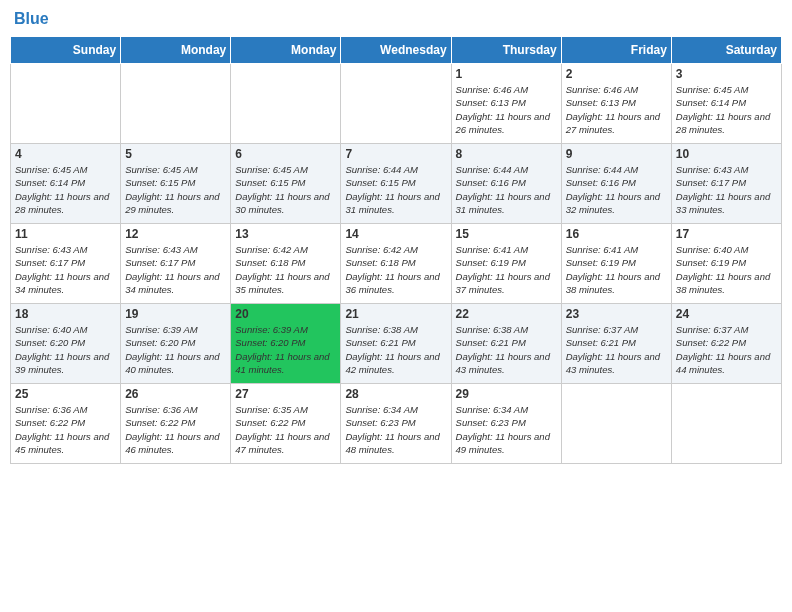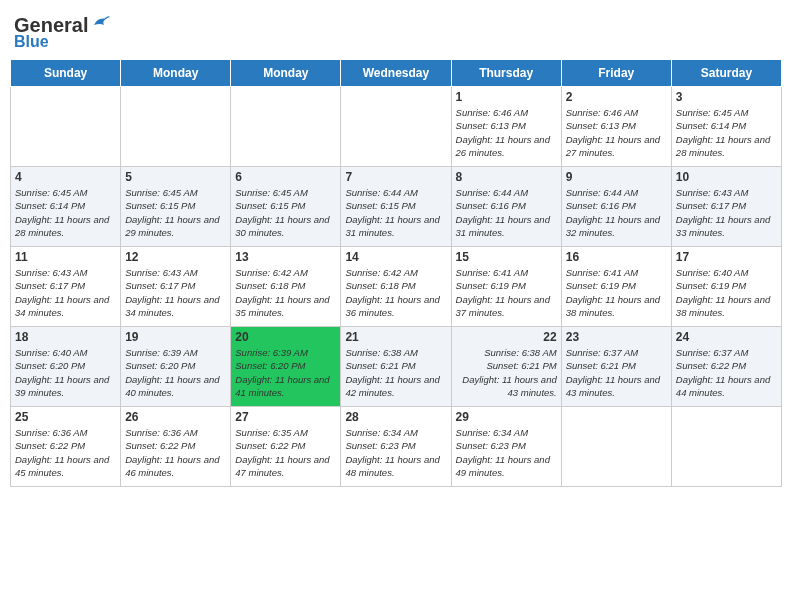--- a/index.html
+++ b/index.html
@@ -41,21 +41,21 @@
       width: 100%;
       border-collapse: collapse;
       table-layout: fixed;
     }
     .calendar-table th {
       background-color: #2a7abf;
       color: #fff;
       font-size: 12px;
       font-weight: bold;
       padding: 6px 4px;
-      text-align: center;
+      text-align: right;
       border: 1px solid #fff;
     }
     .calendar-table td {
       border: 1px solid #ccc;
       vertical-align: top;
       padding: 3px 4px;
       font-size: 10px;
       color: #333;
       height: 80px;
       background: #fff;
@@ -78,27 +78,20 @@
     }
     .empty-cell {
       background: #fff !important;
     }
   </style>
 </head>
 <body>
 
 <div class="header-area">
   <div class="logo">
-    <div style="display:flex;align-items:center;">
-      <span style="font-size:20px;font-weight:bold;color:#333;">General</span>
-      <svg width="22" height="22" viewBox="0 0 22 22" style="margin-left:2px;margin-top:-4px;">
-        <path d="M4 12 Q8 4 16 6 Q12 8 14 12 Q10 10 4 12Z" fill="#2a7abf"></path>
-        <path d="M14 6 Q18 2 20 4 Q17 5 16 6Z" fill="#2a7abf"></path>
-      </svg>
-    </div>
     <span style="font-size:16px;font-weight:bold;color:#2a7abf;margin-top:-4px;">Blue</span>
   </div>
   <div class="title-area">
     <div class="month-title"></div>
     <div class="location-title"></div>
   </div>
 </div>
 
 <table class="calendar-table">
   <thead>
@@ -243,21 +236,21 @@
           <div class="day-info" style="white-space: pre-line;">Sunrise: 6:39 AM
 Sunset: 6:20 PM
 Daylight: 11 hours and 41 minutes.</div>
         </td>
         <td style="background-color: rgb(240, 244, 248);">
           <span class="day-number">21</span>
           <div class="day-info" style="white-space: pre-line;">Sunrise: 6:38 AM
 Sunset: 6:21 PM
 Daylight: 11 hours and 42 minutes.</div>
         </td>
-        <td style="background-color: rgb(240, 244, 248); text-align: right;">
+        <td style="background-color: rgb(240, 244, 248);">
           <span class="day-number">22</span>
           <div class="day-info" style="white-space: pre-line;">Sunrise: 6:38 AM
 Sunset: 6:21 PM
 Daylight: 11 hours and 43 minutes.</div>
         </td>
         <td style="background-color: rgb(240, 244, 248);">
           <span class="day-number">23</span>
           <div class="day-info" style="white-space: pre-line;">Sunrise: 6:37 AM
 Sunset: 6:21 PM
 Daylight: 11 hours and 43 minutes.</div>

